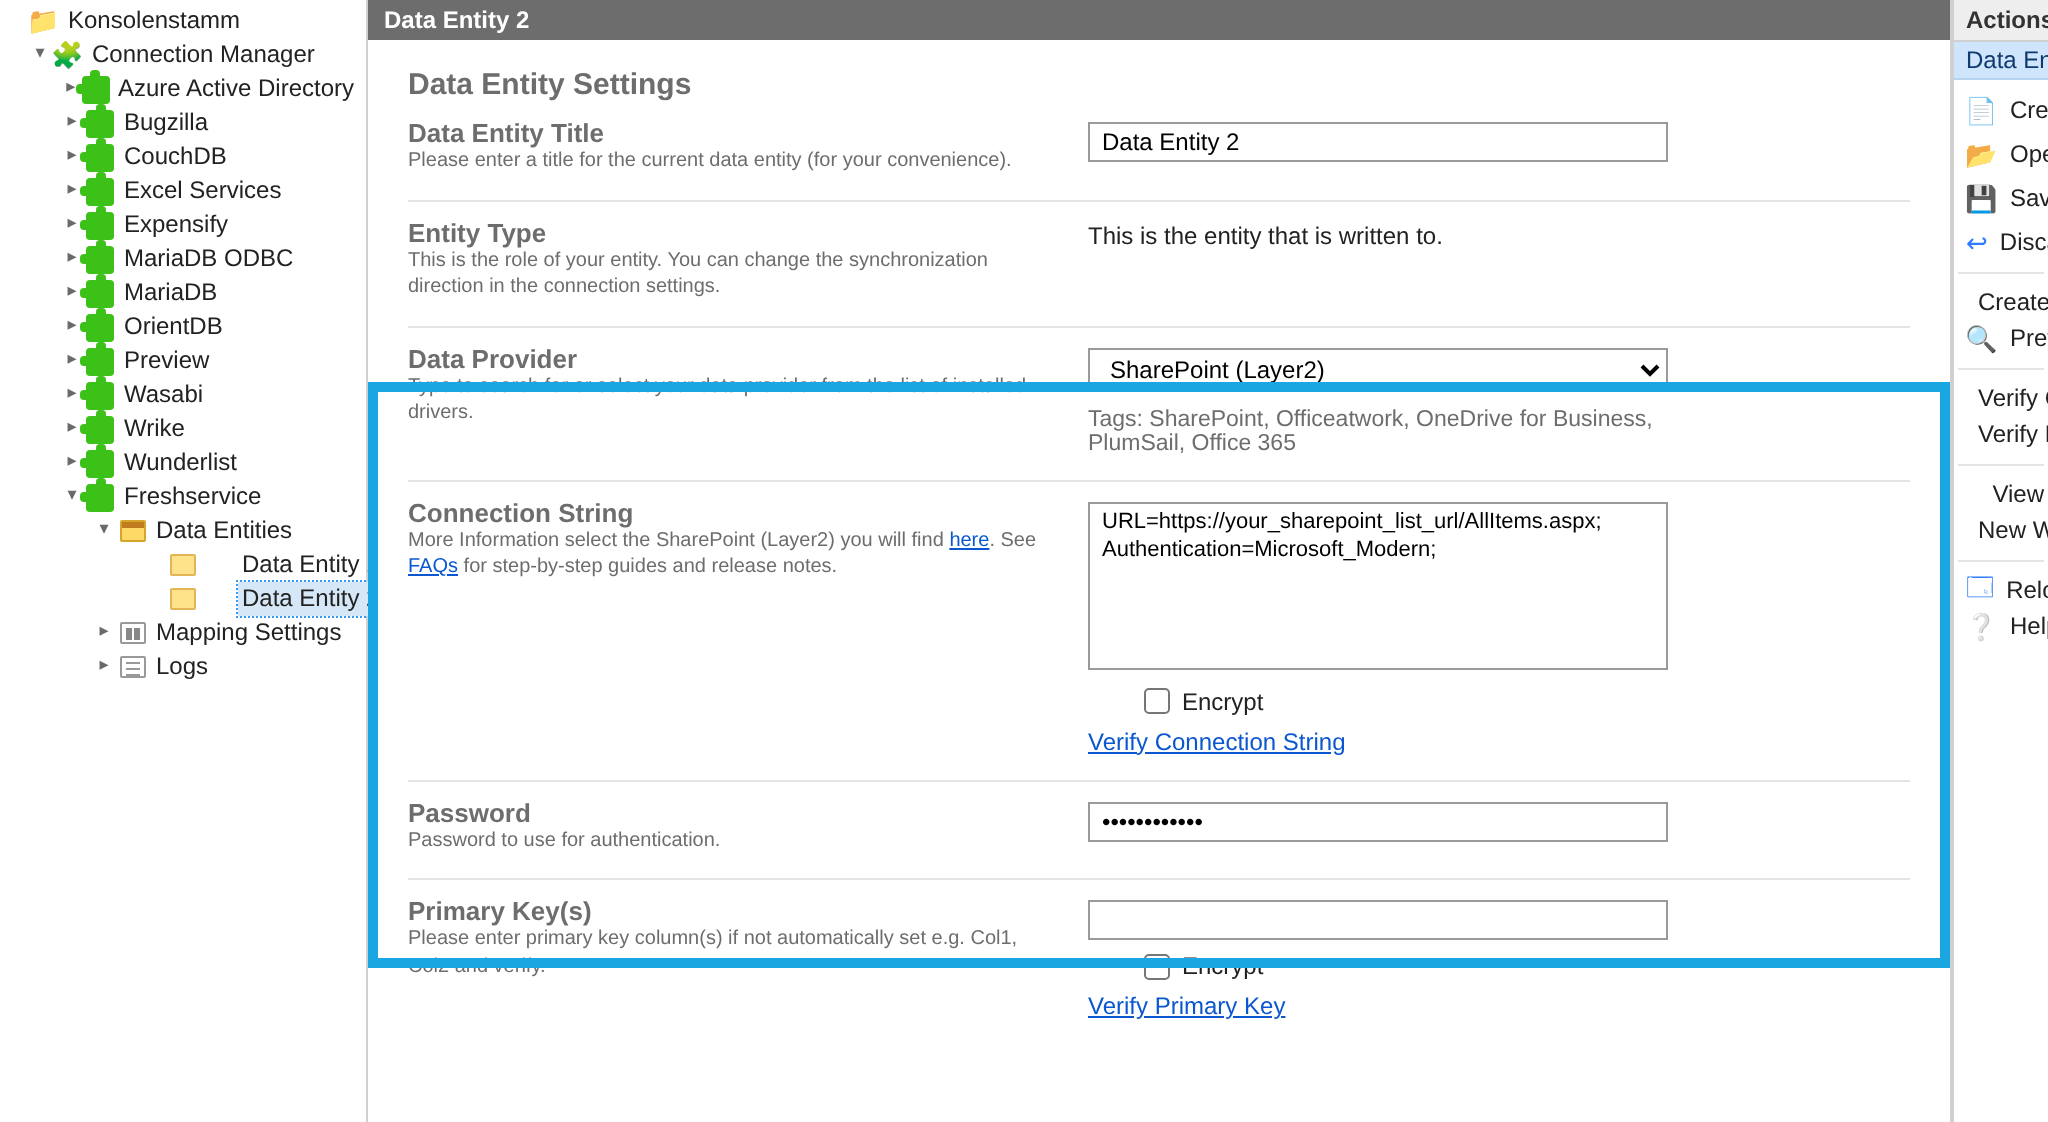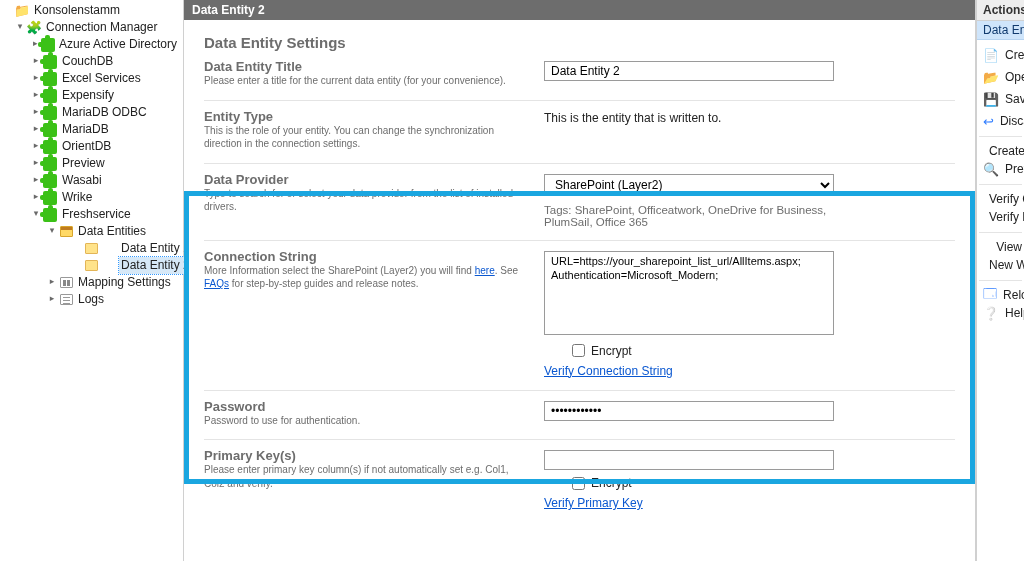--- a/index.html
+++ b/index.html
@@ -186,20 +186,29 @@
           </span>
           <span class="lbl">Azure Active Directory</span>
         </div>
       </li>
     <li class="indent-2">
         <div class="row">
           <span class="twisty closed"></span>
           <span class="ic">
             <span class="ic-puzzle"></span>
           </span>
+          <span class="lbl">Bugzilla</span>
+        </div>
+      </li>
+    <li class="indent-2">
+        <div class="row">
+          <span class="twisty closed"></span>
+          <span class="ic">
+            <span class="ic-puzzle"></span>
+          </span>
           <span class="lbl">CouchDB</span>
         </div>
       </li>
     <li class="indent-2">
         <div class="row">
           <span class="twisty closed"></span>
           <span class="ic">
             <span class="ic-puzzle"></span>
           </span>
           <span class="lbl">Excel Services</span>
@@ -259,20 +268,29 @@
           <span class="lbl">Wasabi</span>
         </div>
       </li>
     <li class="indent-2">
         <div class="row">
           <span class="twisty closed"></span>
           <span class="ic">
             <span class="ic-puzzle"></span>
           </span>
           <span class="lbl">Wrike</span>
+        </div>
+      </li>
+    <li class="indent-2">
+        <div class="row">
+          <span class="twisty closed"></span>
+          <span class="ic">
+            <span class="ic-puzzle"></span>
+          </span>
+          <span class="lbl">Wunderlist</span>
         </div>
       </li>
     <li class="indent-2">
         <div class="row">
           <span class="twisty open"></span>
           <span class="ic">
             <span class="ic-puzzle"></span>
           </span>
           <span class="lbl">Freshservice</span>
         </div>

